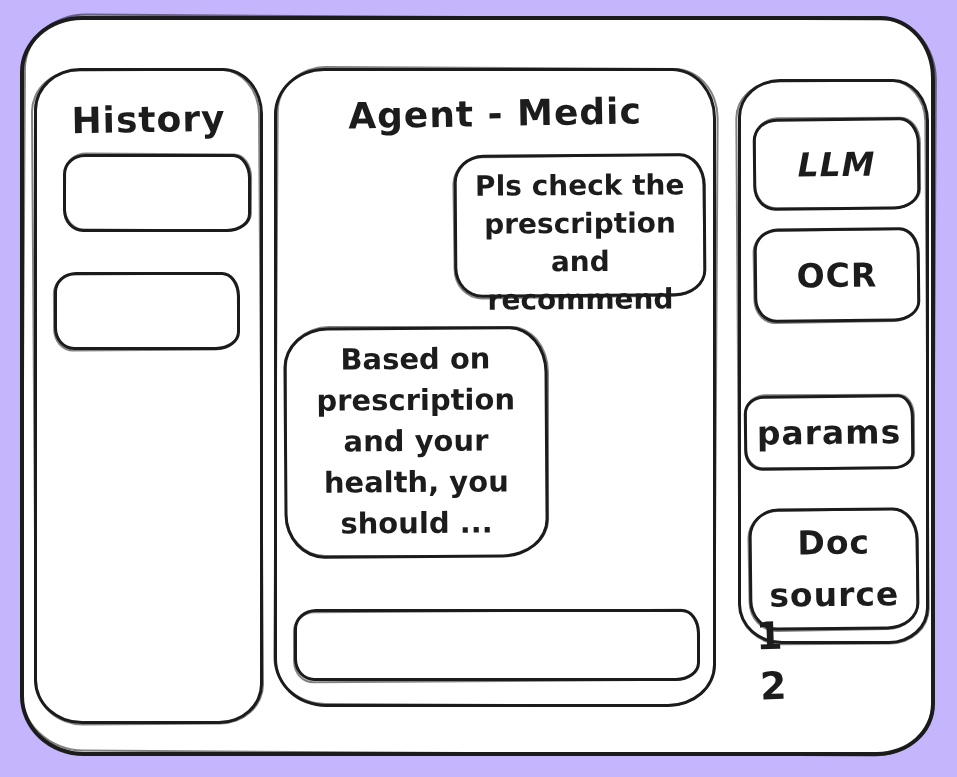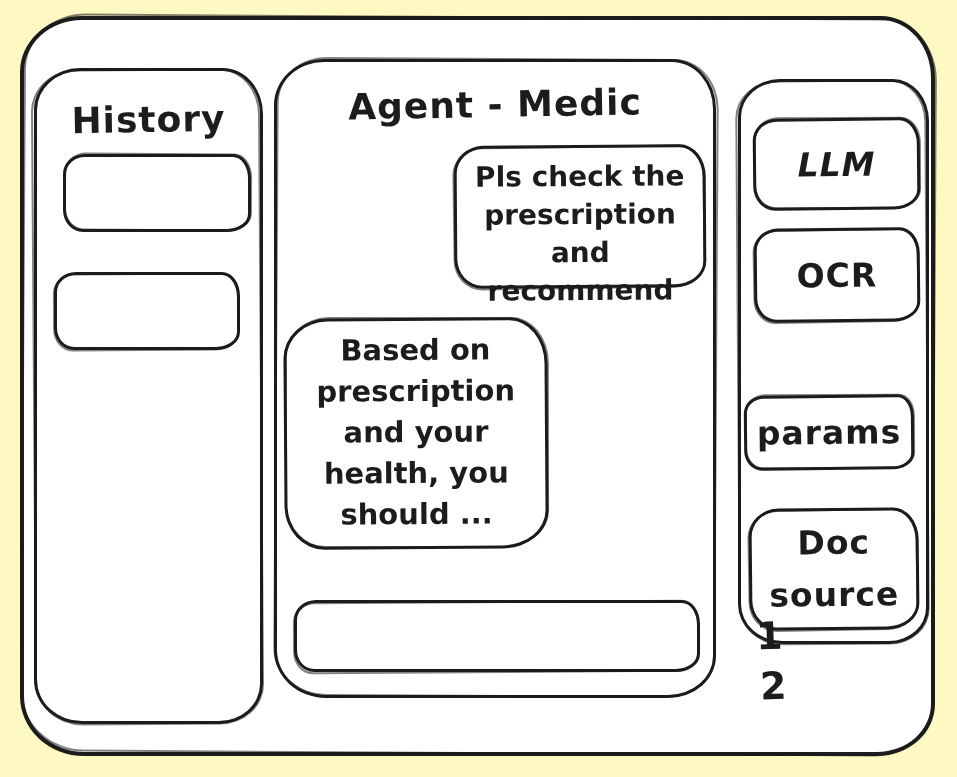--- a/index.html
+++ b/index.html
@@ -1,21 +1,21 @@
 <!DOCTYPE html>
 <html><head>
 <meta charset="utf-8">
 <style>
   :root { --ink: #1c1c1c; }
   html, body { margin: 0; padding: 0; background: #ffffff; }
   #canvas {
     position: relative;
     width: 957px;
     height: 777px;
-    background: #fef9c3;
+    background: #c4b5fd;
     font-family: "DejaVu Sans", sans-serif;
     color: var(--ink);
     overflow: hidden;
   }
   
   .sk {
     position: absolute;
     box-sizing: border-box;
     border: 3px solid var(--ink);
     background: #ffffff;
@@ -56,21 +56,21 @@
   .history .panel-title { top: 28px; }
   .hist-item {
     border-radius: 22px 18px 24px 20px / 20px 24px 18px 22px;
     cursor: pointer;
   }
   .hist-item.one { left: 26px; top: 83px;  width: 188px; height: 78px; }
   .hist-item.two { left: 17px; top: 201px; width: 186px; height: 78px; }
 
   
   .chat {
-    left: 250px; top: 39px; width: 442px; height: 639px;
+    left: 250px; top: 48px; width: 442px; height: 639px;
     border-radius: 50px 44px 48px 52px / 46px 50px 42px 48px;
   }
   .chat .panel-title { top: 22px; }
   .bubble {
     font-weight: 700;
     text-align: center;
     white-space: pre-line;
     transform: rotate(-.4deg);
   }
   .bubble.user {

